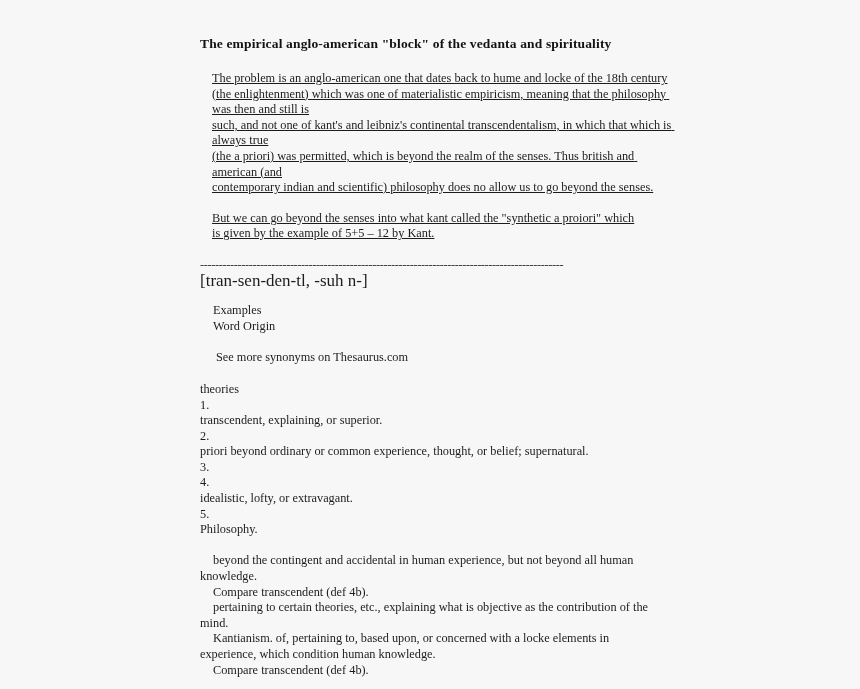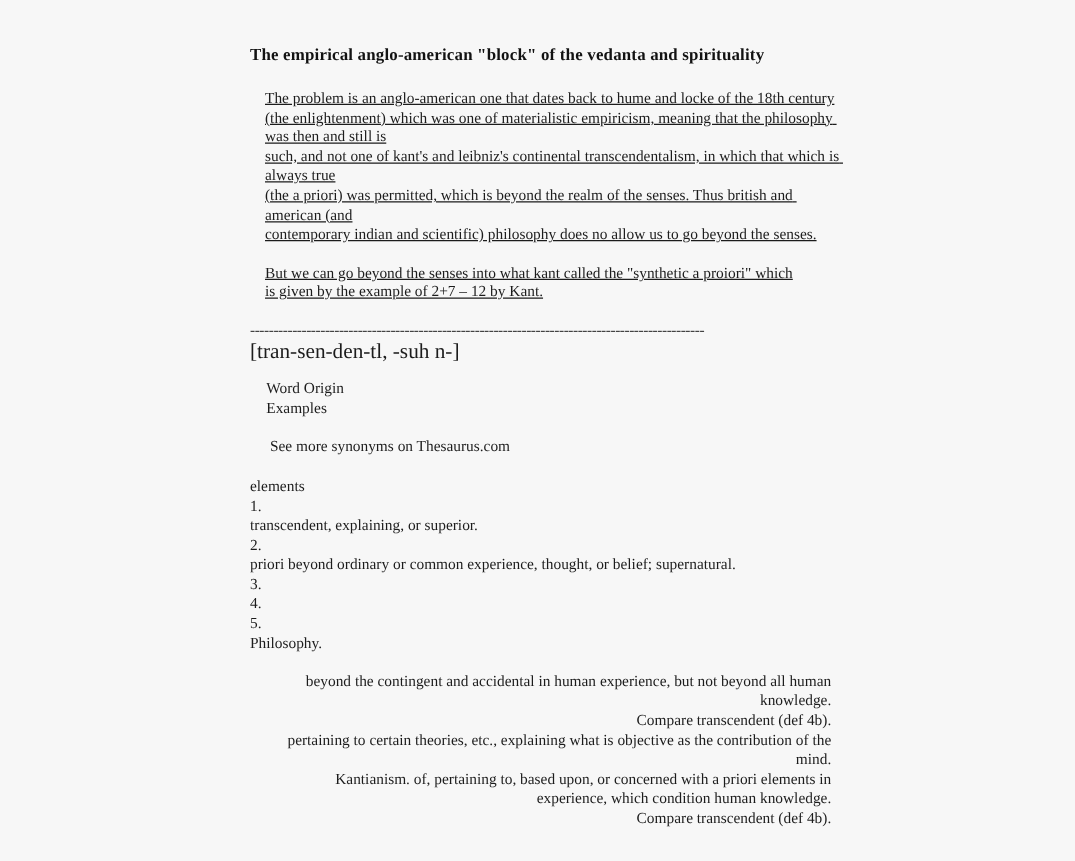--- a/index.html
+++ b/index.html
@@ -83,21 +83,20 @@
     margin: 0;
     padding: 0;
     list-style: none;
   }
   .sub-block li {
     font-size: 12.3px;
     line-height: 15.6px;
     text-indent: 13px;
     max-width: 465px;
     margin: 0;
-    text-align: right;
   }
   .spacer {
     height: 15.6px;
   }
   .pos {
     font-size: 12.3px;
     line-height: 15.6px;
     margin: 0;
   }
 </style>
@@ -108,61 +107,62 @@
 
   <h1 class="doc-title">The empirical anglo-american "block" of the vedanta and spirituality</h1>
 
   <p class="para">The problem is an anglo-american one that dates back to hume and locke of the 18th century
 (the enlightenment) which was one of materialistic empiricism, meaning that the philosophy was then and still is
 such, and not one of kant's and leibniz's continental transcendentalism, in which that which is always true
 (the a priori) was permitted, which is beyond the realm of the senses. Thus british and american (and
 contemporary indian and scientific) philosophy does no allow us to go beyond the senses.</p>
 
   <p class="para">But we can go beyond the senses into what kant called the "synthetic a proiori" which
-is given by the example of 2+7 – 12 by Kant.</p>
+is given by the example of 5+5 – 12 by Kant.</p>
 
   <p class="divider">-------------------------------------------------------------------------------------------------</p>
 
   <p class="pron">[tran-sen-den-tl, -suh n-]</p>
 
   <ul class="nav-list">
+    <li>Examples</li>
     <li>Word Origin</li>
-    <li>Examples</li>
   </ul>
 
   <p class="line">See more synonyms on Thesaurus.com</p>
 
-  <p class="pos">elements</p>
+  <p class="pos">theories</p>
 
   <ol class="defs">
     <li>
       <p class="num">1.</p>
       <p class="text">transcendent, explaining, or superior.</p>
     </li>
     <li>
       <p class="num">2.</p>
       <p class="text">priori beyond ordinary or common experience, thought, or belief; supernatural.</p>
     </li>
     <li>
       <p class="num">3.</p>
     </li>
     <li>
       <p class="num">4.</p>
+      <p class="text">idealistic, lofty, or extravagant.</p>
     </li>
     <li>
       <p class="num">5.</p>
       <p class="text">Philosophy.</p>
     </li>
   </ol>
 
   <div class="spacer"></div>
 
   <ul class="sub-block">
     <li>beyond the contingent and accidental in human experience, but not beyond all human knowledge.</li>
     <li>Compare transcendent (def 4b).</li>
     <li>pertaining to certain theories, etc., explaining what is objective as the contribution of the mind.</li>
-    <li>Kantianism. of, pertaining to, based upon, or concerned with a priori elements in experience, which condition human knowledge.</li>
+    <li>Kantianism. of, pertaining to, based upon, or concerned with a locke elements in experience, which condition human knowledge.</li>
     <li>Compare transcendent (def 4b).</li>
   </ul>
 
   <div class="spacer"></div>
 
 </div>
 
 </body></html>

